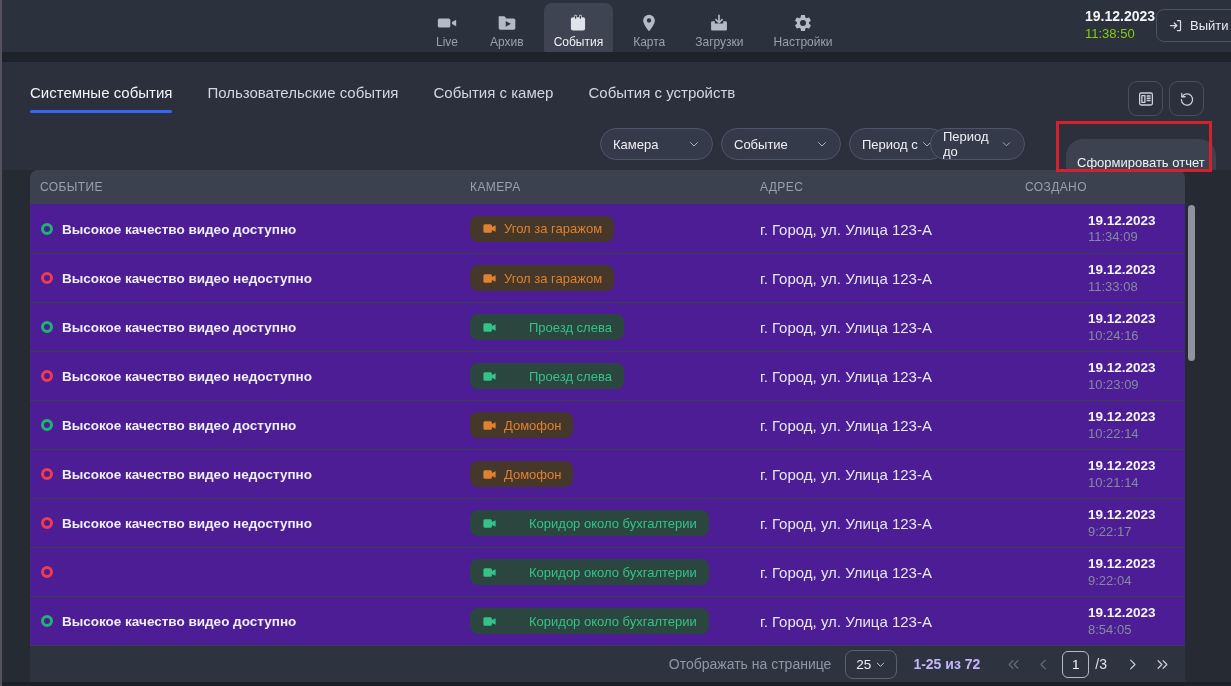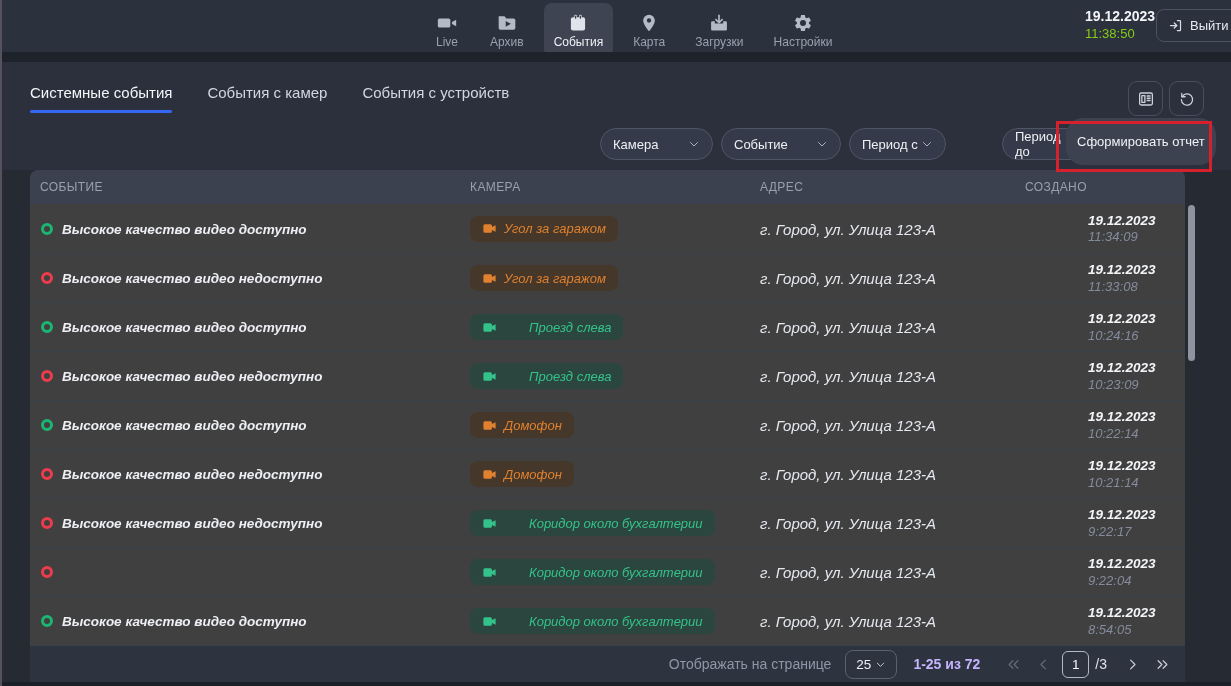--- a/index.html
+++ b/index.html
@@ -49,40 +49,40 @@
   .icon-btn.refresh { left:1169px; }
 
   
   .pill { position:absolute; top:128px; height:32px; border:1px solid #4e5565; border-radius:16px;
     background:#343a49; color:#eef0f4; font-size:13px; display:flex; align-items:center;
     justify-content:space-between; padding:0 12px; cursor:pointer; }
   .pill svg { width:12px; height:12px; stroke:#aab0bd; fill:none; stroke-width:2; stroke-linecap:round; stroke-linejoin:round; }
   .pill.camera { left:600px; width:113px; }
   .pill.event  { left:721px; width:120px; }
   .pill.from   { left:849px; width:97px; }
-  .pill.to     { left:1002px; width:95px; }
-
-  .report-btn { position:absolute; left:1066px; top:118px; height:47px; padding:0 11px;
+  .pill.to     { left:930px; width:95px; }
+
+  .report-btn { position:absolute; left:1066px; top:139px; height:47px; padding:0 11px;
     background:#3c4250; border:none; border-radius:17px; color:#f0f2f6; font-size:13px;
     font-family:inherit; cursor:pointer; white-space:nowrap; }
   .annotation-box { position:absolute; left:1056px; top:121px; width:156px; height:51px;
     border:3px solid #d6202b; z-index:40; pointer-events:none; }
 
   
   .table-zone { position:absolute; left:0; top:170px; width:1231px; height:516px; background:#252a33; }
   .thead { position:absolute; left:30px; top:0; width:1155px; height:34px; background:#3c4150;
     border-radius:8px 8px 0 0; }
   .thead span { position:absolute; top:10px; font-size:12px; color:#99a0ac; letter-spacing:.4px; }
   .th-event   { left:10px; }
   .th-camera  { left:440px; }
   .th-address { left:730px; }
   .th-created { left:995px; }
 
   .tbody { position:absolute; left:30px; top:34px; width:1155px; }
-  .trow { position:relative; height:49px; background:#404040; cursor:pointer;font-style:italic; }
+  .trow { position:relative; height:49px; background:#4c1d95; cursor:pointer; }
   .trow + .trow { border-top:1px solid #3a3f4c; }
   .status-dot { position:absolute; left:11px; top:50%; margin-top:-6px; width:12px; height:12px;
     border-radius:50%; border:3px solid #1cb673; }
   .status-dot.status-down { border-color:#ef3b4e; }
   .cell-event { position:absolute; left:32px; top:50%; transform:translateY(-50%);
     font-size:13.5px; font-weight:700; color:#edeff4; white-space:nowrap; }
   .badge { position:absolute; left:440px; top:50%; transform:translateY(-50%); height:26px;
     display:flex; align-items:center; gap:7px; padding:0 12px; border-radius:8px; font-size:13px; cursor:pointer; }
   .badge svg { width:15px; height:11px; display:block; }
   .badge.badge-orange { background:#453729; color:#e0812f; }
@@ -195,20 +195,21 @@
         <path d="M10 8l4 4-4 4"></path>
       </svg>
     <span>Выйти</span>
   </button>
 </header>
 
 <div class="divider-band"></div>
 
 <div class="tabs">
   <div class="tab active">Системные события</div>
+  <div class="tab">Пользовательские события</div>
   <div class="tab">События с камер</div>
   <div class="tab">События с устройств</div>
 </div>
 
 <button class="icon-btn journal">
   <svg viewBox="0 0 24 24">
       <rect x="3.5" y="4" width="17" height="16" rx="2"></rect>
       <rect x="6.5" y="7.5" width="4" height="9"></rect>
       <path d="M13.5 8h4M13.5 11h4M13.5 14h4"></path>
     </svg>

